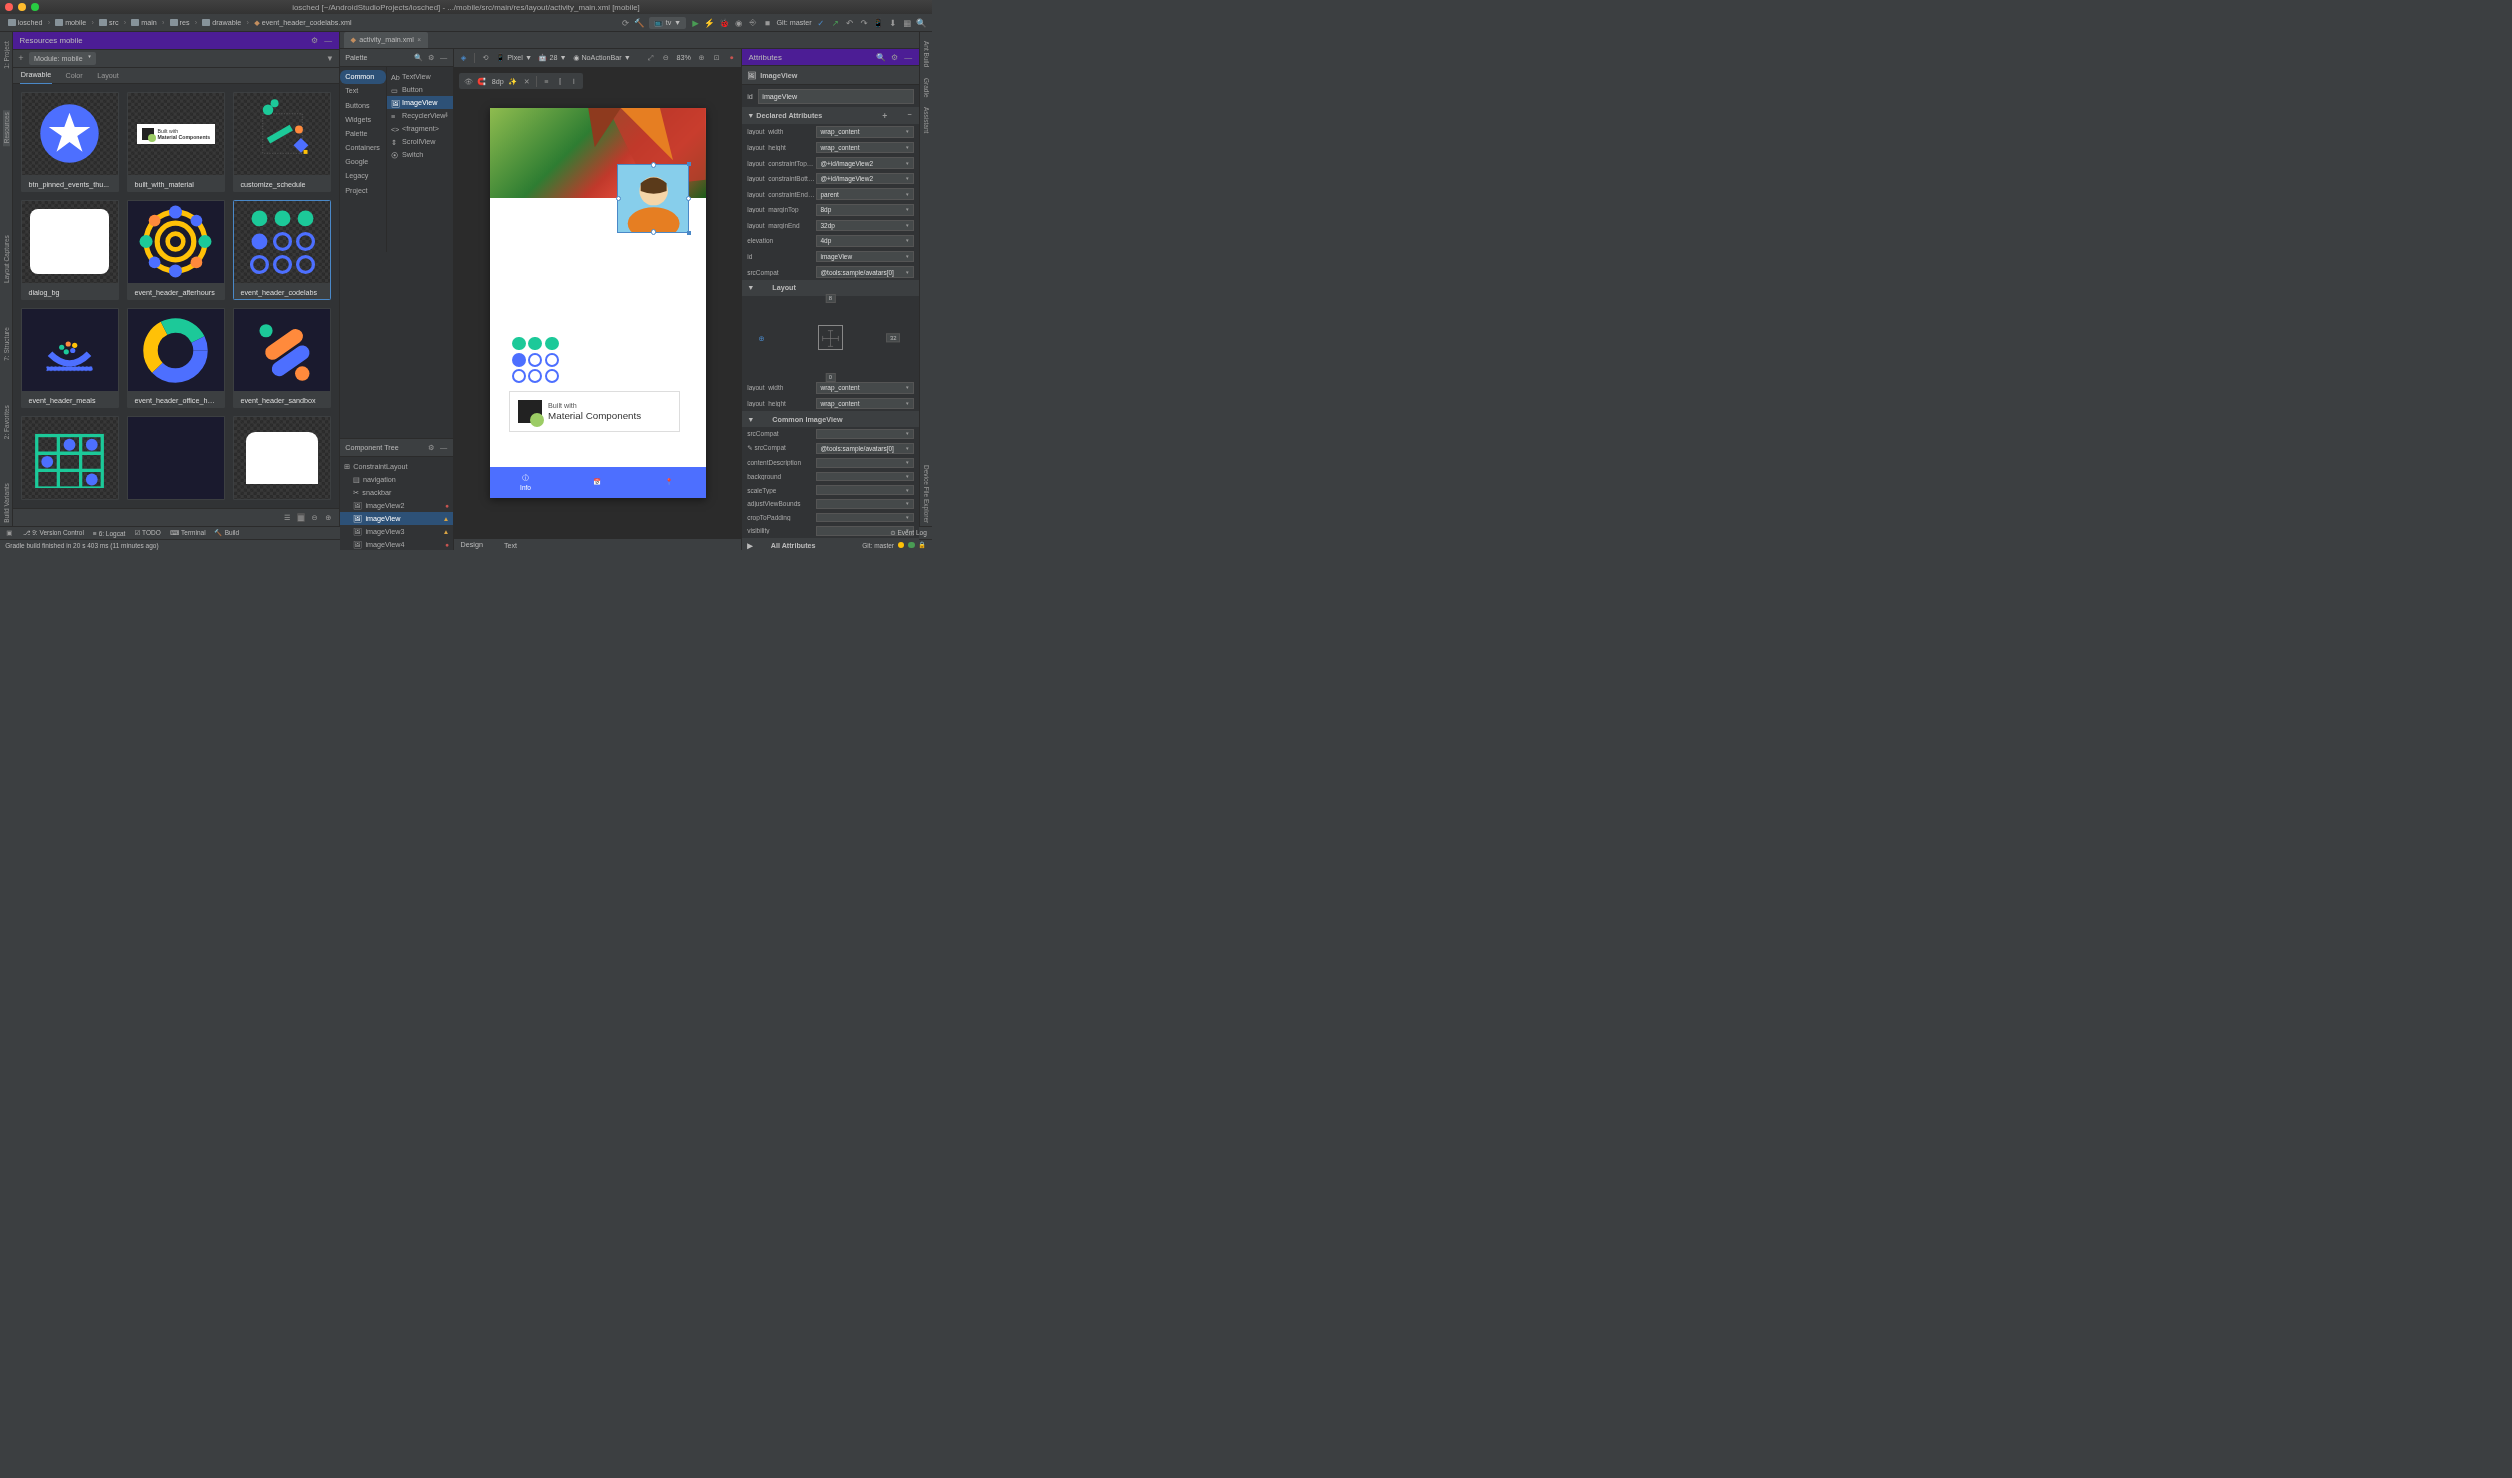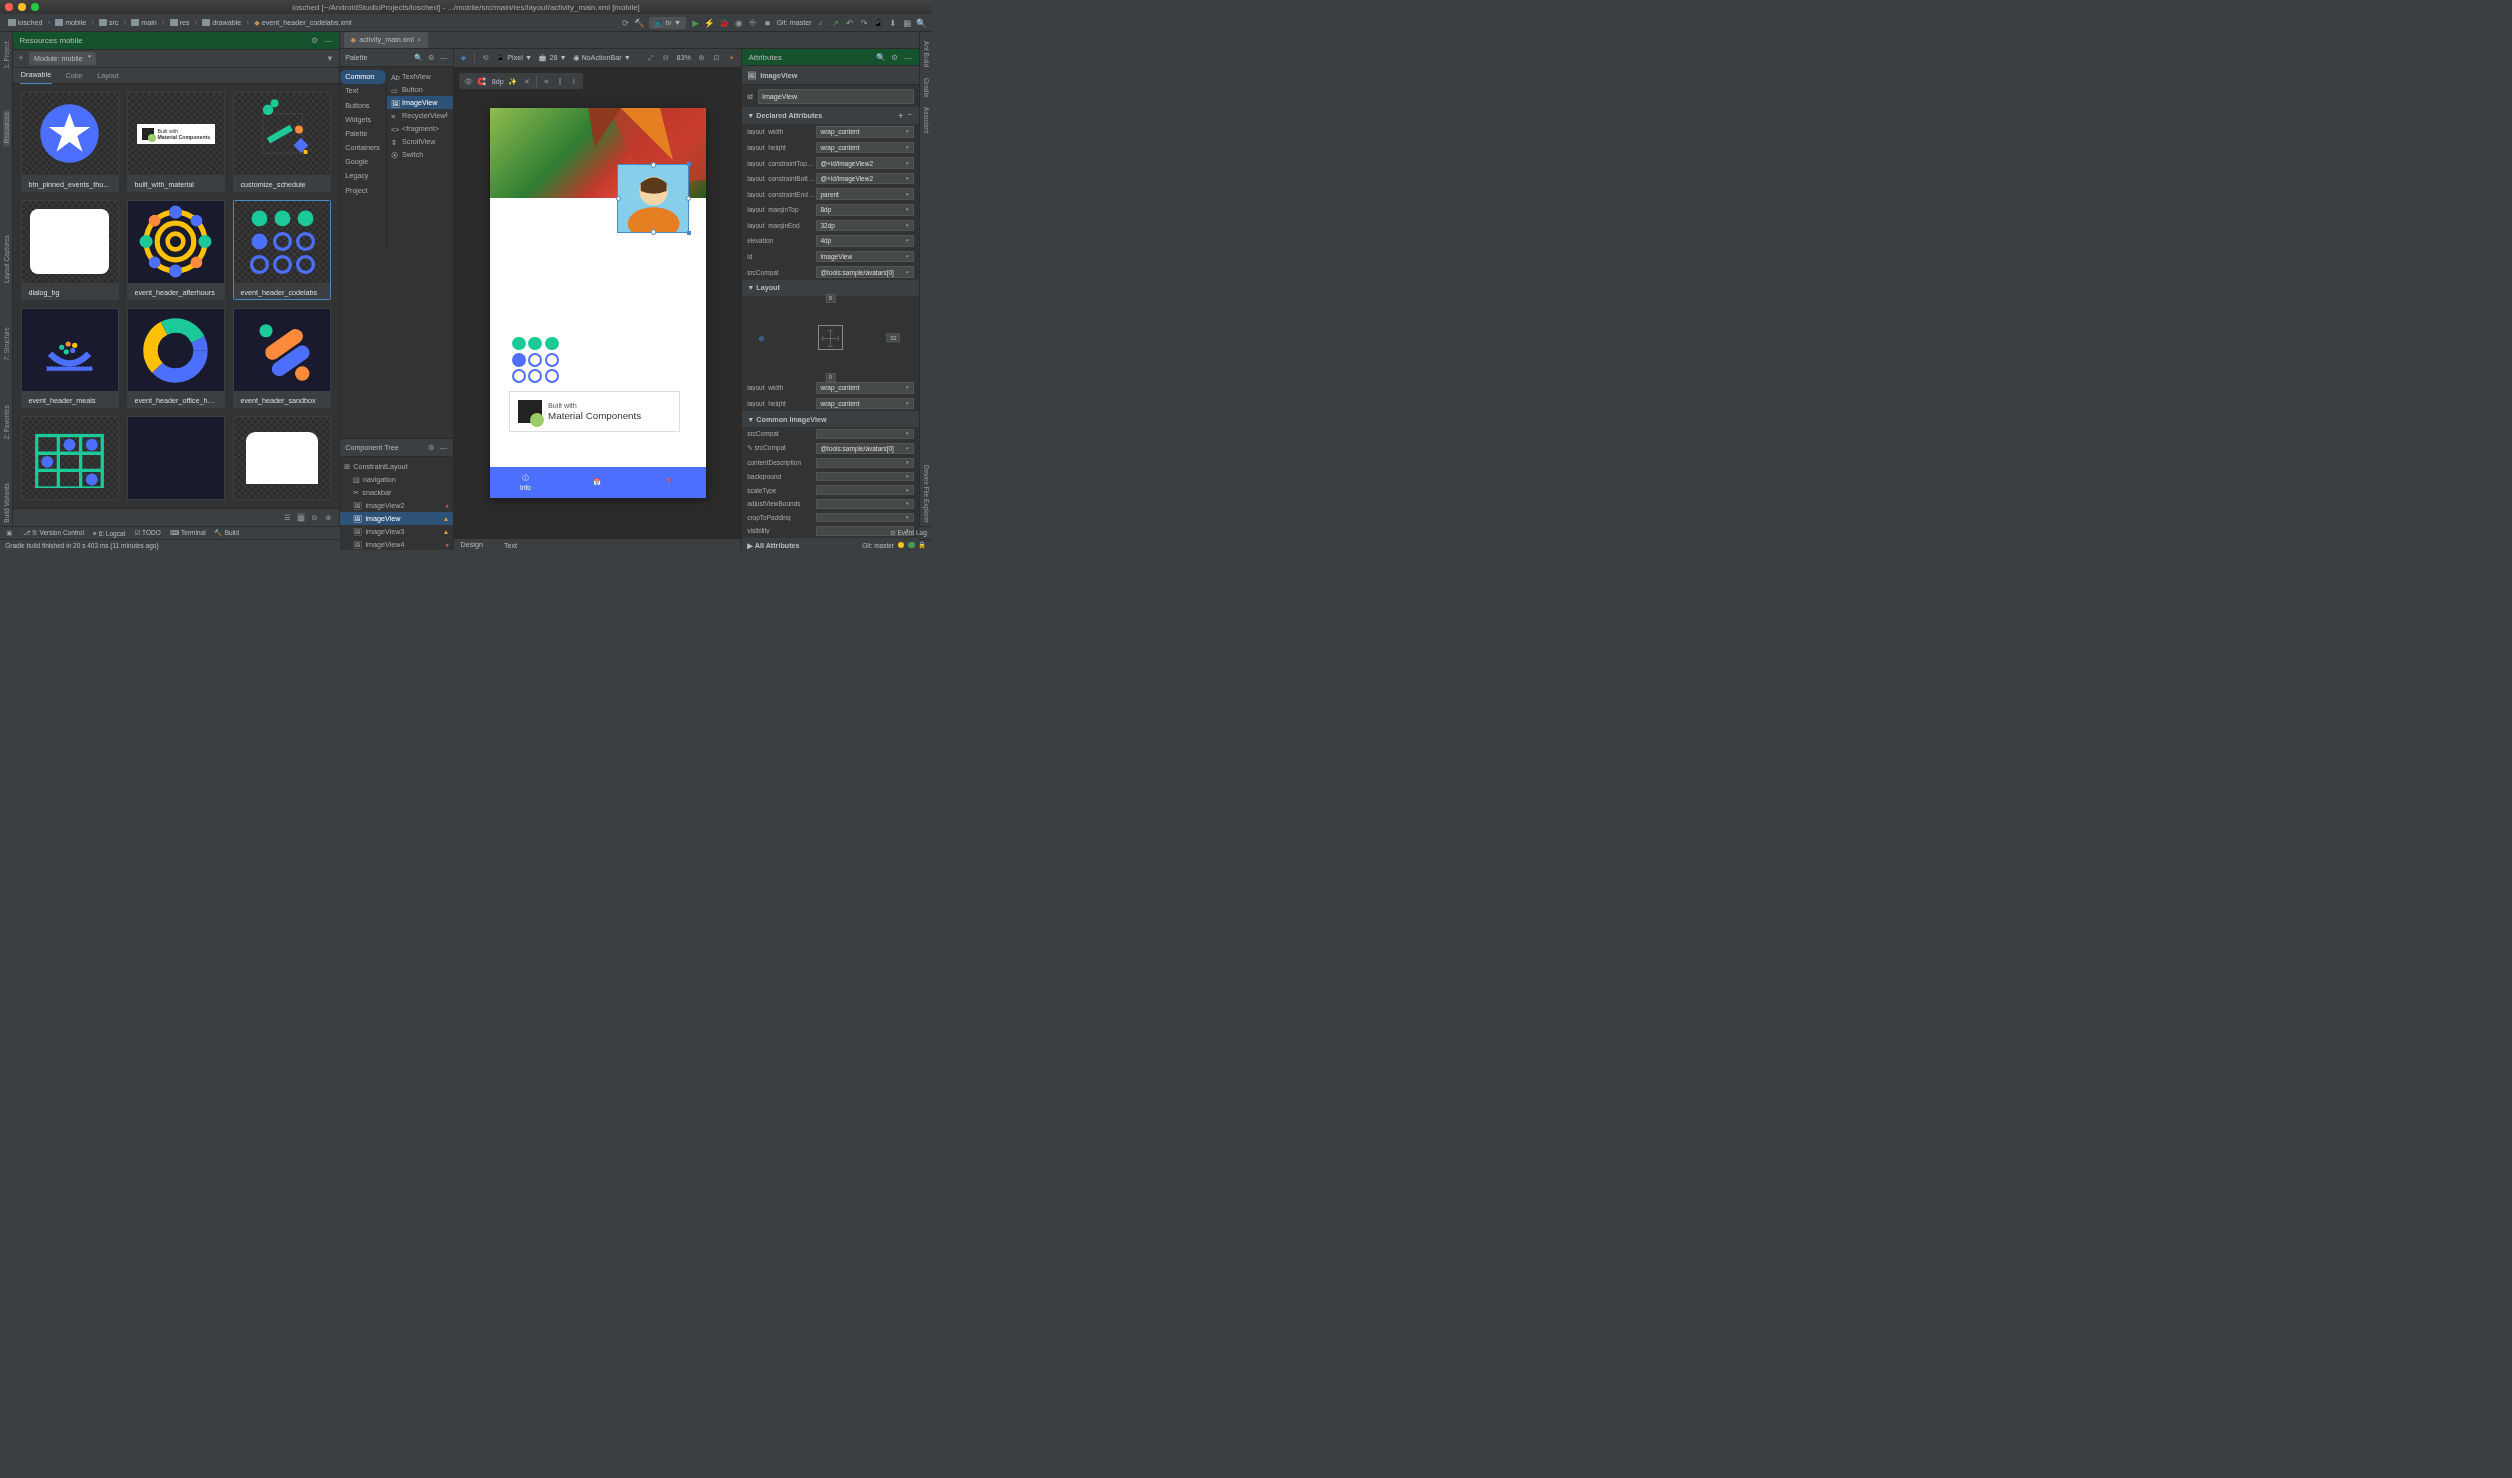--- a/index.html
+++ b/index.html
@@ -20,21 +20,21 @@
 .toolbar-icon { width: 10.5px; height: 10.5px; display: inline-flex; align-items: center; justify-content: center; color: #999; font-size: 8.5px; }
 .run-config { background: #4e5254; padding: 1.3px 5.2px; border-radius: 2px; display: flex; align-items: center; gap: 2.6px; font-size: 7.2px; }
 .play-icon { color: #499c54; }
 .main-layout { display: flex; height: calc(100% - 14.4px - 17.7px - 13.7px - 10.5px); }
 .left-gutter { width: 13px; background: #3c3f41; border-right: 0.7px solid #2b2b2b; display: flex; flex-direction: column; align-items: center; padding-top: 6.5px; gap: 39px; }
 .gutter-label { writing-mode: vertical-lr; transform: rotate(180deg); font-size: 6.5px; color: #999; padding: 2.6px 0; }
 .gutter-label.active { background: #4e5254; }
 .right-gutter { width: 13px; background: #3c3f41; border-left: 0.7px solid #2b2b2b; display: flex; flex-direction: column; align-items: center; padding-top: 6.5px; gap: 5.2px; }
 .gutter-label-r { writing-mode: vertical-lr; font-size: 6.5px; color: #999; padding: 2.6px 0; white-space: nowrap; }
 .resources-panel { width: 327px; background: #313335; border-right: 0.7px solid #2b2b2b; display: flex; flex-direction: column; }
-.panel-header { height: 17.7px; background: #14532d; border-bottom: 0.7px solid #2b2b2b; display: flex; align-items: center; padding: 0 6.5px; justify-content: space-between; font-size: 7.9px; gap: 7px; }
+.panel-header { height: 17.7px; background: #4c1d95; border-bottom: 0.7px solid #2b2b2b; display: flex; align-items: center; padding: 0 6.5px; justify-content: space-between; font-size: 7.9px; gap: 7px; }
 .panel-header-icons { display: flex; gap: 5.2px; }
 .module-row { height: 18.3px; background: #3c3f41; border-bottom: 0.7px solid #2b2b2b; display: flex; align-items: center; padding: 0 5.2px; gap: 5.2px; }
 .module-select { background: #4e5254; padding: 2px 13px 2px 5.2px; border-radius: 2px; position: relative; font-size: 7.2px; }
 .module-select::after { content: '▼'; position: absolute; right: 3.9px; font-size: 4.6px; }
 .plus-btn { font-size: 9.2px; color: #999; }
 .filter-btn { margin-left: auto; color: #999; font-size: 7.9px; }
 .tabs { height: 15.7px; background: #3c3f41; display: flex; align-items: center; padding: 0 6.5px; gap: 11.8px; border-bottom: 0.7px solid #2b2b2b; }
 .tab { font-size: 7.2px; color: #999; padding: 3.3px 1.3px; cursor: pointer; }
 .tab.active { color: #ddd; border-bottom: 1.3px solid #4a88c7; }
 .resource-grid { flex: 1; overflow-y: auto; padding: 7.9px; display: grid; grid-template-columns: repeat(3, 1fr); gap: 7.9px; background: #313335; }
@@ -86,21 +86,21 @@
 .mat-dot { position: absolute; bottom: -3.9px; left: 11.8px; width: 14.4px; height: 14.4px; background: #9ccc65; border-radius: 50%; }
 .mat-text { font-size: 7.2px; color: #555; }
 .mat-text-main { font-size: 9.8px; color: #333; font-weight: 500; }
 .bottom-nav { position: absolute; bottom: 0; left: 0; right: 0; height: 31px; background: #4d6fff; display: flex; }
 .nav-item { flex: 1; display: flex; flex-direction: column; align-items: center; justify-content: center; color: #fff; font-size: 6.5px; gap: 1.3px; }
 .design-footer { height: 15.7px; background: #3c3f41; border-top: 0.7px solid #2b2b2b; display: flex; align-items: center; padding: 0 6.5px; gap: 21px; font-size: 7.2px; }
 .attr-panel { width: 178px; background: #313335; border-left: 0.7px solid #2b2b2b; display: flex; flex-direction: column; overflow-y: auto; }
 .attr-title-row { height: 18.3px; background: #3c3f41; display: flex; align-items: center; padding: 0 5.2px; gap: 3.9px; font-size: 7.2px; border-bottom: 0.7px solid #2b2b2b; font-weight: bold; }
 .attr-id-row { display: flex; align-items: center; padding: 3.9px 5.2px; gap: 5.2px; font-size: 7.2px; }
 .attr-id-row input { flex: 1; background: #45494a; border: 0.7px solid #555; color: #ddd; padding: 2px 3.3px; font-size: 7.2px; }
-.attr-section-hdr { background: #3c3f41; padding: 3.3px 5.2px; font-size: 7.2px; font-weight: bold; display: flex; gap: 2px; }
+.attr-section-hdr { background: #3c3f41; padding: 3.3px 5.2px; font-size: 7.2px; font-weight: bold; display: flex; gap: 18px; }
 .attr-section-hdr .plus { margin-left: auto; font-size: 8.5px; color: #999; }
 .attr-row { display: flex; align-items: center; padding: 2px 5.2px; font-size: 6.5px; }
 .attr-label { width: 69px; color: #aaa; white-space: nowrap; overflow: hidden; text-overflow: ellipsis; }
 .attr-value { flex: 1; background: #45494a; border: 0.7px solid #555; color: #ddd; padding: 1.3px 3.3px; font-size: 6.5px; display: flex; align-items: center; }
 .attr-drop::after { content: '▼'; font-size: 4.6px; color: #999; margin-left: auto; }
 .layout-diagram { display: flex; align-items: center; justify-content: center; padding: 9.8px 0; }
 .constraint-box { width: 92px; height: 65px; position: relative; display: flex; align-items: center; justify-content: center; }
 .constraint-inner { width: 25px; height: 25px; border: 0.7px solid #888; position: relative; }
 .cval { position: absolute; font-size: 5.9px; background: #45494a; padding: 0.7px 2.6px; border: 0.7px solid #555; }
 .cval-t { top: -11.8px; left: 50%; transform: translateX(-50%); }

